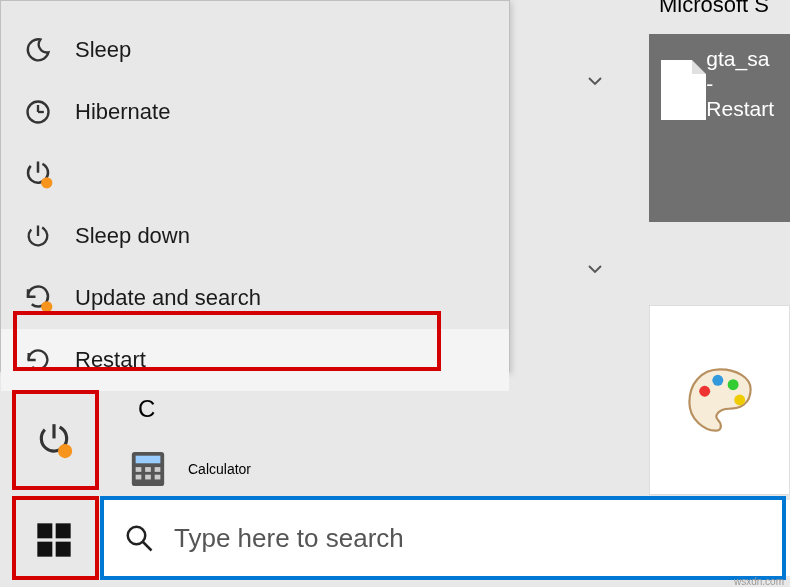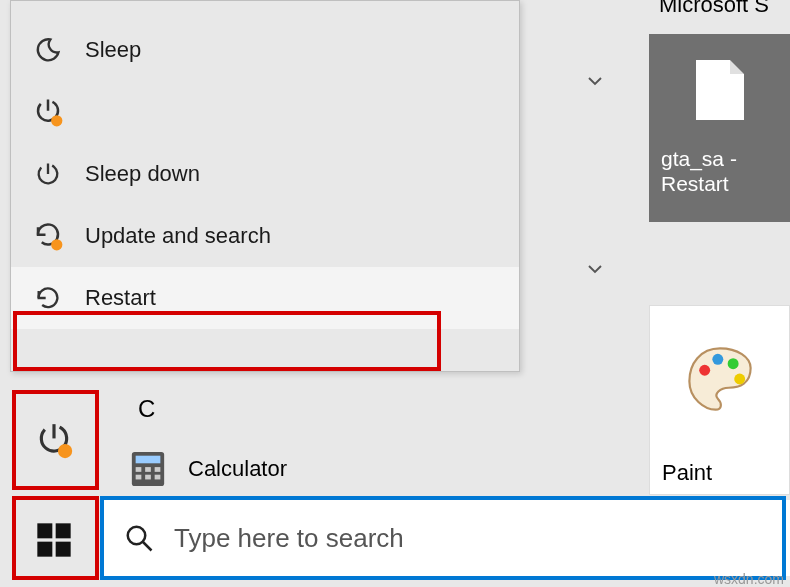--- a/index.html
+++ b/index.html
@@ -7,21 +7,21 @@
     width: 790px; height: 587px;
     font-family: "Segoe UI", Arial, sans-serif;
     background: #e8e8e8;
     position: relative;
     overflow: hidden;
   }
 
   
   .power-menu {
     position: absolute;
-    left: 10px; top: 0px;
+    left: 0; top: 0px;
     width: 510px; height: 372px;
     background: #e8e8e8;
     border: 1px solid #bfbfbf;
     box-shadow: 2px 2px 6px rgba(0,0,0,0.15);
     padding-top: 18px;
   }
   .power-item {
     display: flex;
     align-items: center;
     height: 62px;
@@ -73,21 +73,21 @@
   .app-c-header {
     position: absolute;
     left: 138px; top: 395px;
     font-size: 24px;
     color: #000;
   }
   .app-calc {
     position: absolute;
     left: 128px; top: 450px;
     display: flex; align-items: center;
-    color: #000; font-size: 22px;
+    color: #000; font-size: 14px;
   }
   .app-calc .ico { width: 40px; height: 38px; margin-right: 20px; }
 
   
   .search-bar {
     position: absolute;
     left: 104px; top: 500px;
     width: 732px; height: 76px;
     background: #ffffff;
     display: flex; align-items: center;
@@ -110,21 +110,21 @@
   .chevron.b { left: 584px; top: 258px; }
 
   .tile-gta {
     position: absolute;
     left: 649px; top: 34px;
     width: 141px; height: 188px;
     background: #707070;
     color: #fff;
     font-size: 21px;
     padding: 12px 12px;
-    display: flex; flex-direction: column;
+    display: flex; flex-direction: row;
   }
   .tile-gta .file-icon {
     background:#fff; width:48px; height:60px;
     margin: 14px auto 26px auto;
     position: relative;
   }
   .tile-gta .file-icon::before {
     content:""; position:absolute; right:0; top:0;
     border-top:14px solid #707070;
     border-left:14px solid #e0e0e0;
@@ -140,21 +140,21 @@
     display: flex; flex-direction: column;
     border:1px solid #ddd;
   }
   .tile-paint .paint-icon {
     flex:1; display:flex; align-items:center; justify-content:center;
   }
   .tile-paint .lbl { padding: 8px 12px; }
 
   .watermark {
     position:absolute; right:6px; bottom:0px;
-    font-size:14px; color:#999;
+    font-size:10px; color:#999;
   }
 
   svg { display:block; }
 </style>
 </head>
 <body>
 
 <div class="tile-label-top">Microsoft S</div>
 
 <div class="chevron a">
@@ -179,21 +179,20 @@
 <div class="tile-paint">
   <div class="paint-icon">
     <svg width="70" height="70" viewBox="0 0 64 64">
       <path d="M32 4 C14 4 4 18 4 34 c0 16 14 26 24 26 c6 0 6-6 2-10 c-4-4 2-10 10-10 c10 0 20-4 20-18 C60 12 48 4 32 4 Z" fill="#f7ecd7" stroke="#b89060" stroke-width="2"></path>
       <circle cx="18" cy="24" r="5" fill="#e33"></circle>
       <circle cx="30" cy="14" r="5" fill="#39d"></circle>
       <circle cx="44" cy="18" r="5" fill="#3c3"></circle>
       <circle cx="50" cy="32" r="5" fill="#ec0"></circle>
     </svg>
   </div>
-  <div class="lbl">Paint</div>
 </div>
 
 <div class="app-c-header">C</div>
 <div class="app-calc">
   <span class="ico">
     <svg width="40" height="38" viewBox="0 0 40 40">
       <rect x="3" y="2" width="34" height="36" rx="3" fill="#555"></rect>
       <rect x="7" y="6" width="26" height="8" fill="#9cf"></rect>
       <rect x="7" y="18" width="6" height="5" fill="#ccc"></rect>
         <rect x="17" y="18" width="6" height="5" fill="#ccc"></rect>
@@ -210,20 +209,30 @@
 
   <div class="power-item">
     <span class="ico">
       <svg width="28" height="28" viewBox="0 0 24 24">
           <path d="M14 3 A9 9 0 1 0 21 14 A7 7 0 0 1 14 3 Z" fill="none" stroke="#333" stroke-width="2"></path>
         </svg>
     </span>
     <span>Sleep</span>
   </div>
 
+  <div class="power-item">
+    <span class="ico">
+      <svg width="28" height="28" viewBox="0 0 24 24">
+          <circle cx="12" cy="12" r="9" fill="none" stroke="#333" stroke-width="2"></circle>
+          <line x1="12" y1="12" x2="12" y2="6" stroke="#333" stroke-width="2"></line>
+          <line x1="12" y1="12" x2="17" y2="12" stroke="#333" stroke-width="2"></line>
+        </svg>
+    </span>
+    <span>Hibernate</span>
+  </div>
 
   <div class="power-item">
     <span class="ico">
       <svg width="30" height="30" viewBox="0 0 24 24">
         <circle cx="12" cy="11" r="8" fill="none" stroke="#333" stroke-width="2" stroke-dasharray="38 10" transform="rotate(-50 12 11)"></circle>
         <line x1="12" y1="2" x2="12" y2="11" stroke="#333" stroke-width="2"></line>
         <circle cx="19" cy="19" r="4.5" fill="#f7941d"></circle>
       </svg>
     </span>
   </div>

